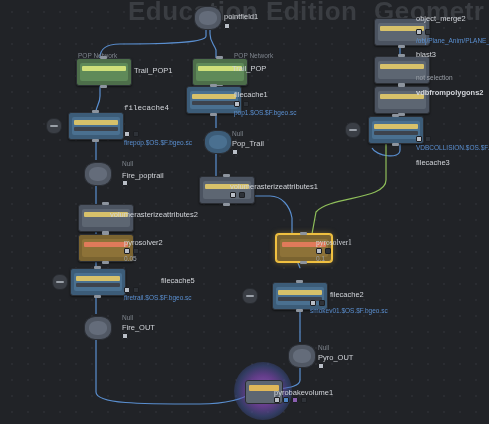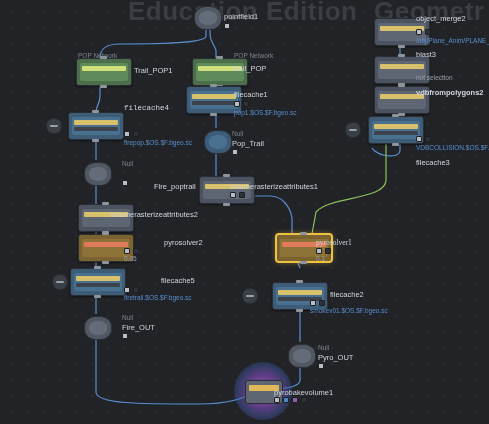--- a/index.html
+++ b/index.html
@@ -317,21 +317,21 @@
   </div>
   <div class="lbl title" style="left:232px; top:139px;">Pop_Trail</div>
   <div class="dots" style="left:232px; top:149px;">
       <i class="on"></i>
     </div>
 
   <div class="lbl sub" style="left:122px; top:160px;">Null</div>
   <div class="rnode grey" style="left:84px; top:162px;">
     <div class="inner"></div>
   </div>
-  <div class="lbl title" style="left:122px; top:182px;margin-left:32px;">Fire_poptrail</div>
+  <div class="lbl title" style="left:122px; top:171px;">Fire_poptrail</div>
   <div class="dots" style="left:122px; top:180px;">
       <i class="on"></i>
     </div>
 
   <div class="pill" style="left:345px; top:122px;">
       <div class="bar"></div>
     </div>
   <div class="node" style="left:199px; top:176px;">
     <div class="inport"></div>
     <div class="body"></div>
@@ -351,21 +351,21 @@
     <div class="outport"></div>
   </div>
   <div class="lbl title" style="left:110px; top:210px;">volumerasterizeattributes2</div>
 
   <div class="node amber" style="left:78px; top:234px;">
     <div class="inport"></div>
     <div class="body"></div>
     <div class="stripe" style="background:#e07a5a;"></div>
     <div class="outport"></div>
   </div>
-  <div class="lbl title" style="left:124px; top:238px;margin-left:40px;">pyrosolver2</div>
+  <div class="lbl title" style="left:124px; top:238px;">pyrosolver2</div>
   <div class="dots" style="left:124px; top:248px;">
       <i class="on"></i>
       <i></i>
     </div>
   <div class="lbl val" style="left:124px; top:255px;">0.05</div>
 
   <div class="node amber sel" style="left:276px; top:234px;">
     <div class="inport"></div>
     <div class="body"></div>
     <div class="stripe" style="background:#e07a5a;"></div>

